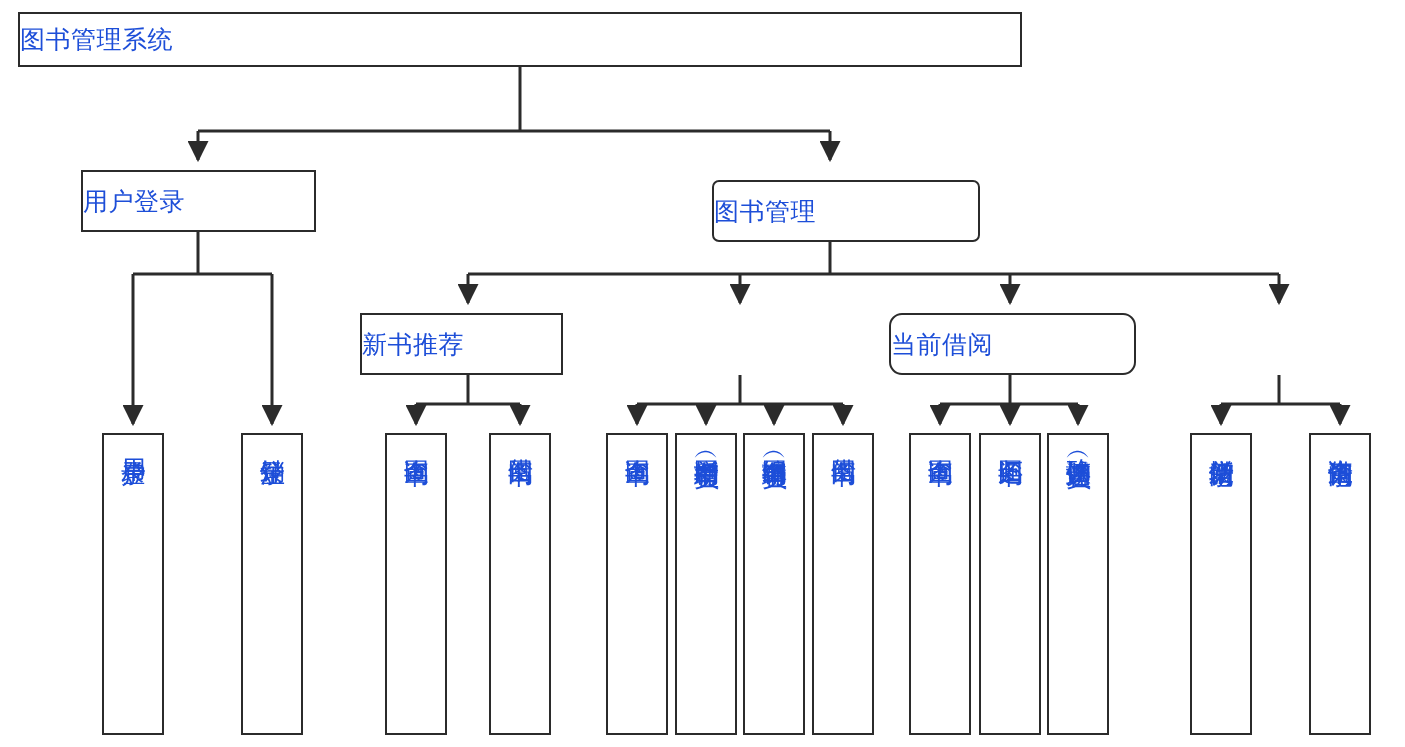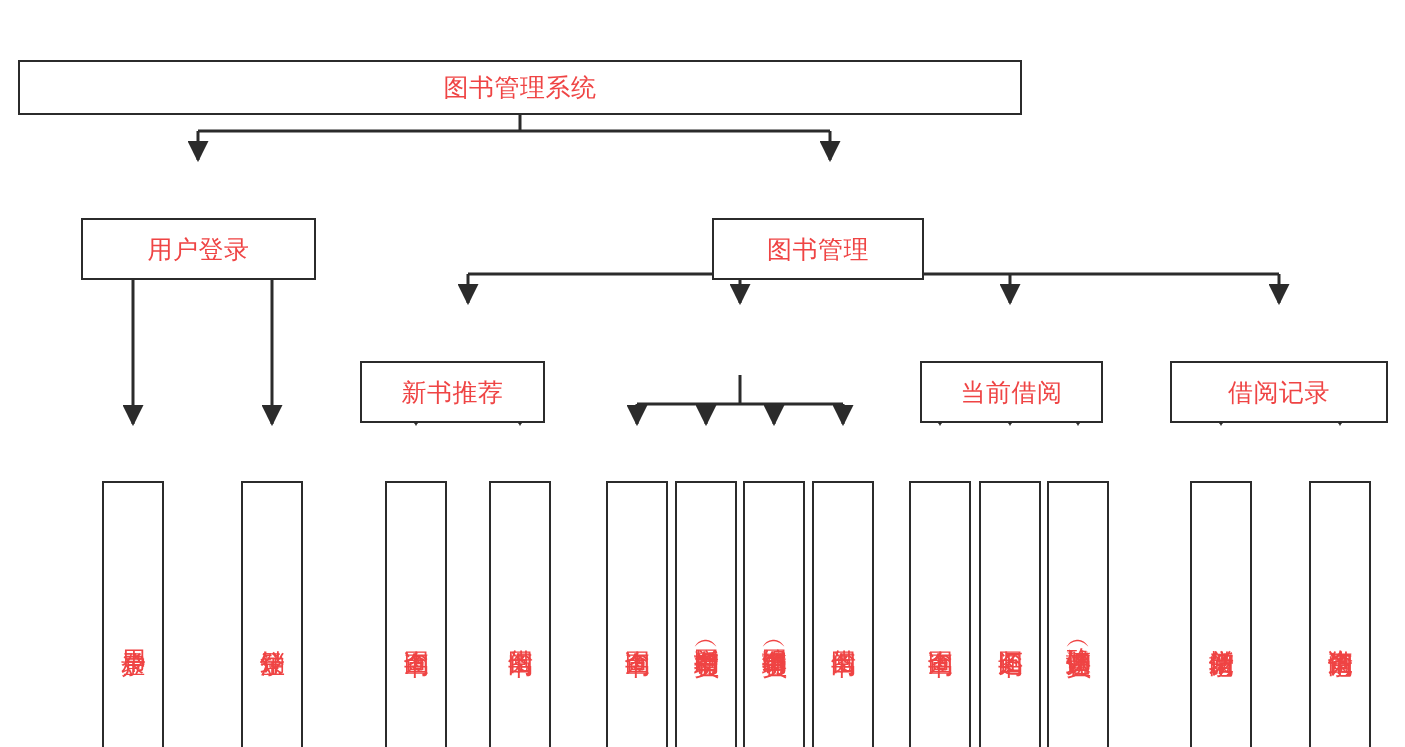--- a/index.html
+++ b/index.html
@@ -23,23 +23,21 @@
     height: 747px;
     pointer-events: none;
   }
   .node {
     position: absolute;
     box-sizing: border-box;
     border: 2.5px solid #2b2b2b;
     background: #ffffff;
     display: flex;
     align-items: center;
-    justify-content: center;
-    color: #ef4444;
-    margin-top: 48px;
+    color: #1d4ed8;
   }
   .node.h {
     font-size: 25px;
     line-height: 1;
     letter-spacing: 0.5px;
   }
   .node.v {
     writing-mode: vertical-rl;
     text-orientation: upright;
     font-size: 25px;
@@ -119,32 +117,29 @@
     </g>
   </svg>
 
   <div class="node h" style="left:18px; top:12px; width:1004px; height:55px;">
     <span>图书管理系统</span>
   </div>
 
   <div class="node h" style="left:81px; top:170px; width:235px; height:62px;">
     <span>用户登录</span>
   </div>
-  <div class="node h" style="left:712px; top:170px; width:212px; height:62px;">
+  <div class="node h" style="left:712px; top:180px; width:268px; height:62px;border-radius:7px;">
     <span>图书管理</span>
   </div>
 
-  <div class="node h" style="left:360px; top:313px; width:185px; height:62px;">
+  <div class="node h" style="left:360px; top:313px; width:203px; height:62px;">
     <span>新书推荐</span>
   </div>
-  <div class="node h" style="left:920px; top:313px; width:183px; height:62px;">
+  <div class="node h" style="left:889px; top:313px; width:247px; height:62px;border-radius:13px;">
     <span>当前借阅</span>
-  </div>
-  <div class="node h" style="left:1170px; top:313px; width:218px; height:62px;">
-    <span>借阅记录</span>
   </div>
 
   <div class="node v" style="left:102px; top:433px; width:62px; height:302px;">
     <span class="vtext">用户登录</span>
   </div>
   <div class="node v" style="left:241px; top:433px; width:62px; height:302px;">
     <span class="vtext">注销登录</span>
   </div>
 
   <div class="node v" style="left:385px; top:433px; width:62px; height:302px;">

